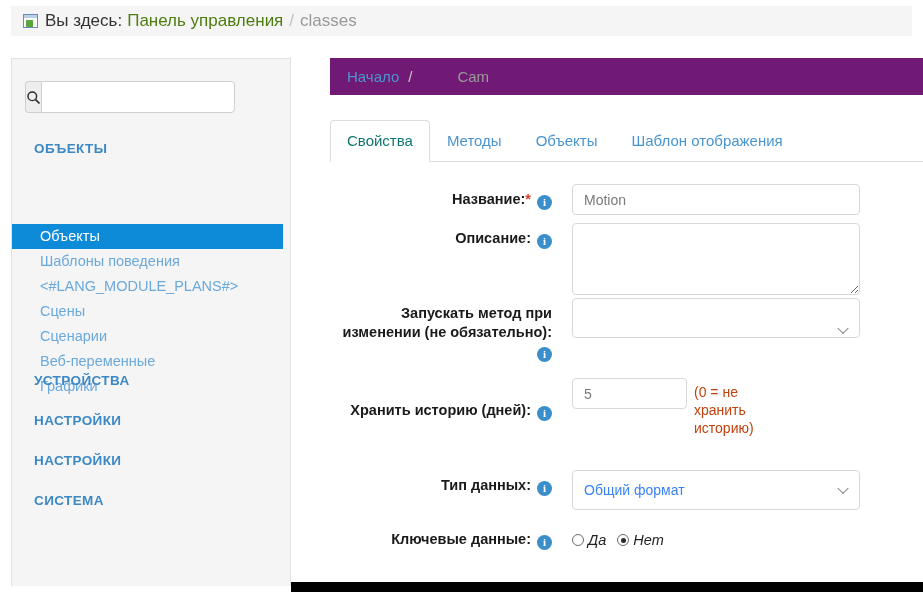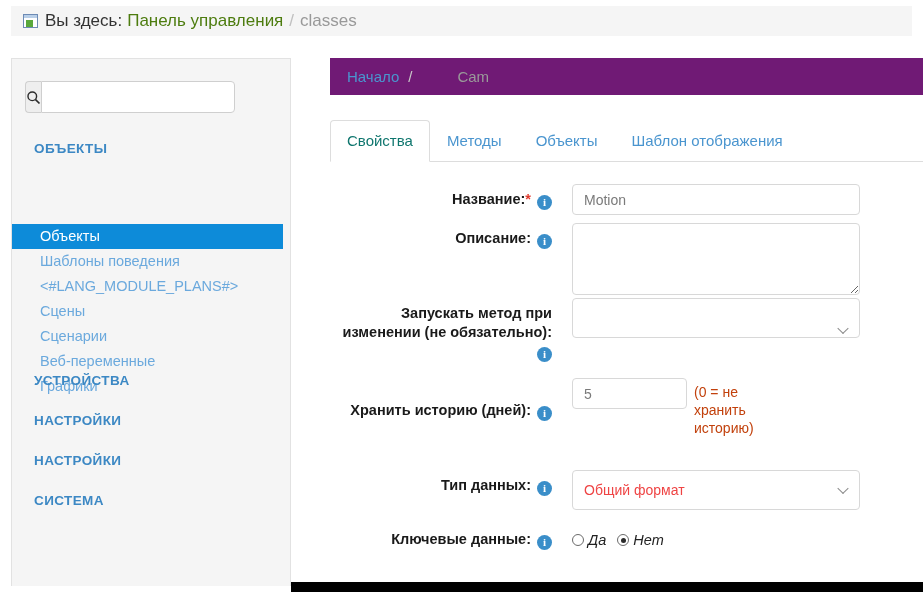--- a/index.html
+++ b/index.html
@@ -187,21 +187,21 @@
     outline: none;
     font-family: "Liberation Sans", sans-serif;
     color: #555;
   }
   .sel {
     width: 288px; height: 40px;
     border: 1px solid #d8d8d8;
     border-radius: 4px;
     background: #fff;
     font-size: 14px;
-    color: #ef4444;
+    color: #3b82f6;
     padding: 0 11px;
     outline: none;
     font-family: "Liberation Sans", sans-serif;
     appearance: none;
     -webkit-appearance: none;
   }
   .sel-wrap { position: relative; display: inline-block; }
   .sel-chev {
     position: absolute; right: 13px; top: 50%;
     width: 8px; height: 8px;

